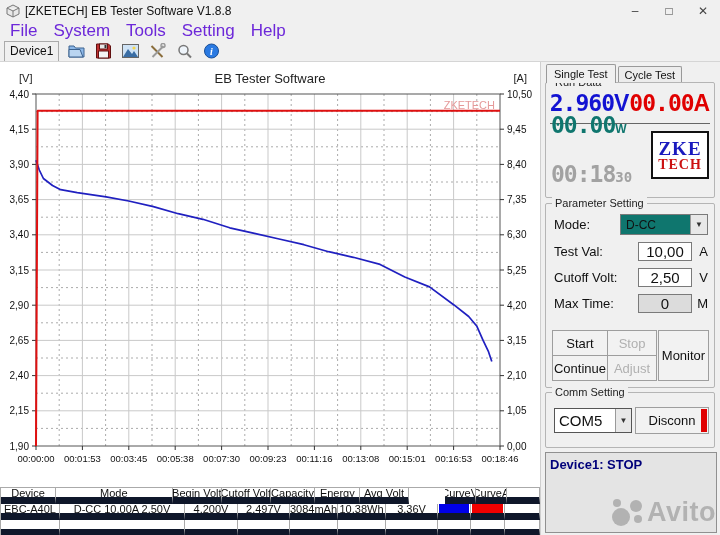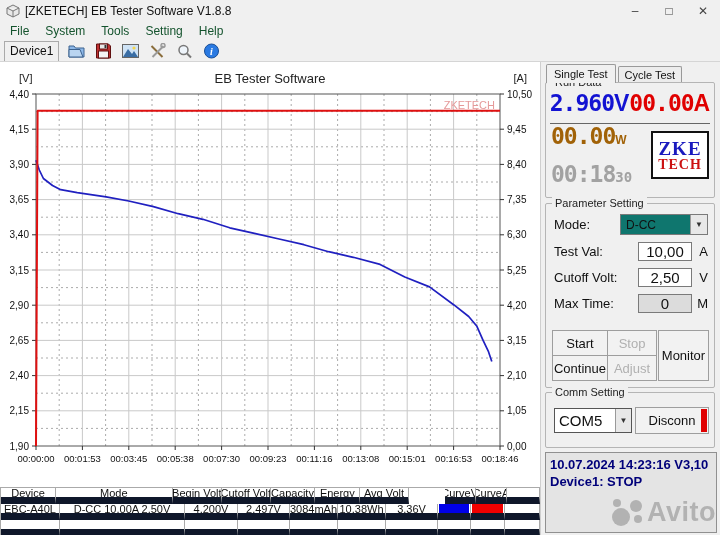--- a/index.html
+++ b/index.html
@@ -10,21 +10,21 @@
   .titlebar{position:absolute;top:0;left:0;right:0;height:22px;background:#f0f0f0;
             display:flex;align-items:center;padding:0 0 0 6px;box-sizing:border-box}
   .app-icon{width:14px;height:14px;margin-right:5px;display:flex}
   .title-text{font-size:12px;color:#111}
   .win-controls{margin-left:auto;display:flex;height:22px}
   .win-btn{width:34px;display:flex;align-items:center;justify-content:center;
            font-size:12px;color:#444}
   
   .menubar{position:absolute;top:22px;left:0;right:0;height:18px;background:#f0f0f0;
            display:flex;align-items:center;padding-left:2px}
-  .menu-item{padding:1px 8px;font-size:12px;color:#14532d}
+  .menu-item{padding:1px 8px;font-size:17px;color:#6d28d9}
   
   .toolbar{position:absolute;top:40px;left:0;right:0;height:22px;background:#f0f0f0;
            border-bottom:1px solid #d5d5d5;display:flex;align-items:center;
            gap:7px;padding:0 4px;box-sizing:border-box}
   .device-tab{font-size:12px;color:#111;border:1px solid #aaa;border-bottom:none;
               background:#f0f0f0;padding:2px 5px 3px}
   .tbtn{width:20px;height:18px;display:flex;align-items:center;justify-content:center}
   .tbtn svg{width:17px;height:16px}
   
   .chart-panel{position:absolute;top:62px;left:0;width:540px;height:425px;background:#fff}
@@ -55,21 +55,21 @@
   .legend{position:absolute;top:-7px;left:6px;background:#f0f0f0;padding:0 3px;
           font-size:11px;color:#222}
   .seg{font-family:"DejaVu Sans Mono",monospace;font-weight:bold;letter-spacing:-1px}
   .unit{font-family:"Liberation Sans",sans-serif;font-weight:bold;font-size:12px}
   .gb-rundata{top:20px;height:116px}
   .rd-row1{position:absolute;top:7px;left:5px;right:5px;display:flex;
            align-items:baseline;justify-content:center}
   .rd-v{font-size:23px;color:#1212d2}
   .rd-a{font-size:23px;color:#e00000}
   .rd-sep{position:absolute;top:40px;left:4px;right:4px;border-top:1px solid #666}
-  .rd-w{position:absolute;top:40px;left:5px;font-size:23px;color:#a16207}
+  .rd-w{position:absolute;top:29px;left:5px;font-size:23px;color:#0f766e}
   .rd-time{position:absolute;top:78px;left:5px;font-size:23px;color:#a2a2a2}
   .rd-time .sec{font-size:14px;letter-spacing:0}
   .zke-logo{position:absolute;top:48px;right:5px;width:58px;height:48px;
             border:2px solid #111;background:#fff;box-sizing:border-box;
             display:flex;flex-direction:column;align-items:center;justify-content:center;
             font-family:"Liberation Serif",serif;font-weight:bold;line-height:1}
   .zke-1{color:#1a1abe;font-size:19px;letter-spacing:1px}
   .zke-2{color:#cc1212;font-size:14px;letter-spacing:1px}
   .gb-param{top:141px;height:185px}
   .param-row{position:absolute;left:8px;right:6px;height:21px;display:flex;align-items:center}
@@ -405,21 +405,20 @@
       <span class="val">COM5</span>
       <span class="arrow">▼</span>
     </span>
     <span class="disconn">
       <span>Disconn</span>
       <span class="red-stripe"></span>
     </span>
   </div>
 
   <div class="logbox">
-    <div class="log-line">10.07.2024 14:23:16  V3,10</div>
     <div class="log-line">Device1: STOP</div>
     <div class="avito">
       <svg width="38" height="32" viewBox="0 0 38 32">
         <circle cx="12" cy="21" r="9" fill="#8a8a8a"></circle>
         <circle cx="27" cy="10" r="6" fill="#8a8a8a"></circle>
         <circle cx="8" cy="7" r="4" fill="#8a8a8a"></circle>
         <circle cx="29" cy="23" r="4" fill="#8a8a8a"></circle>
       </svg>
       <span>Avito</span>
     </div>

